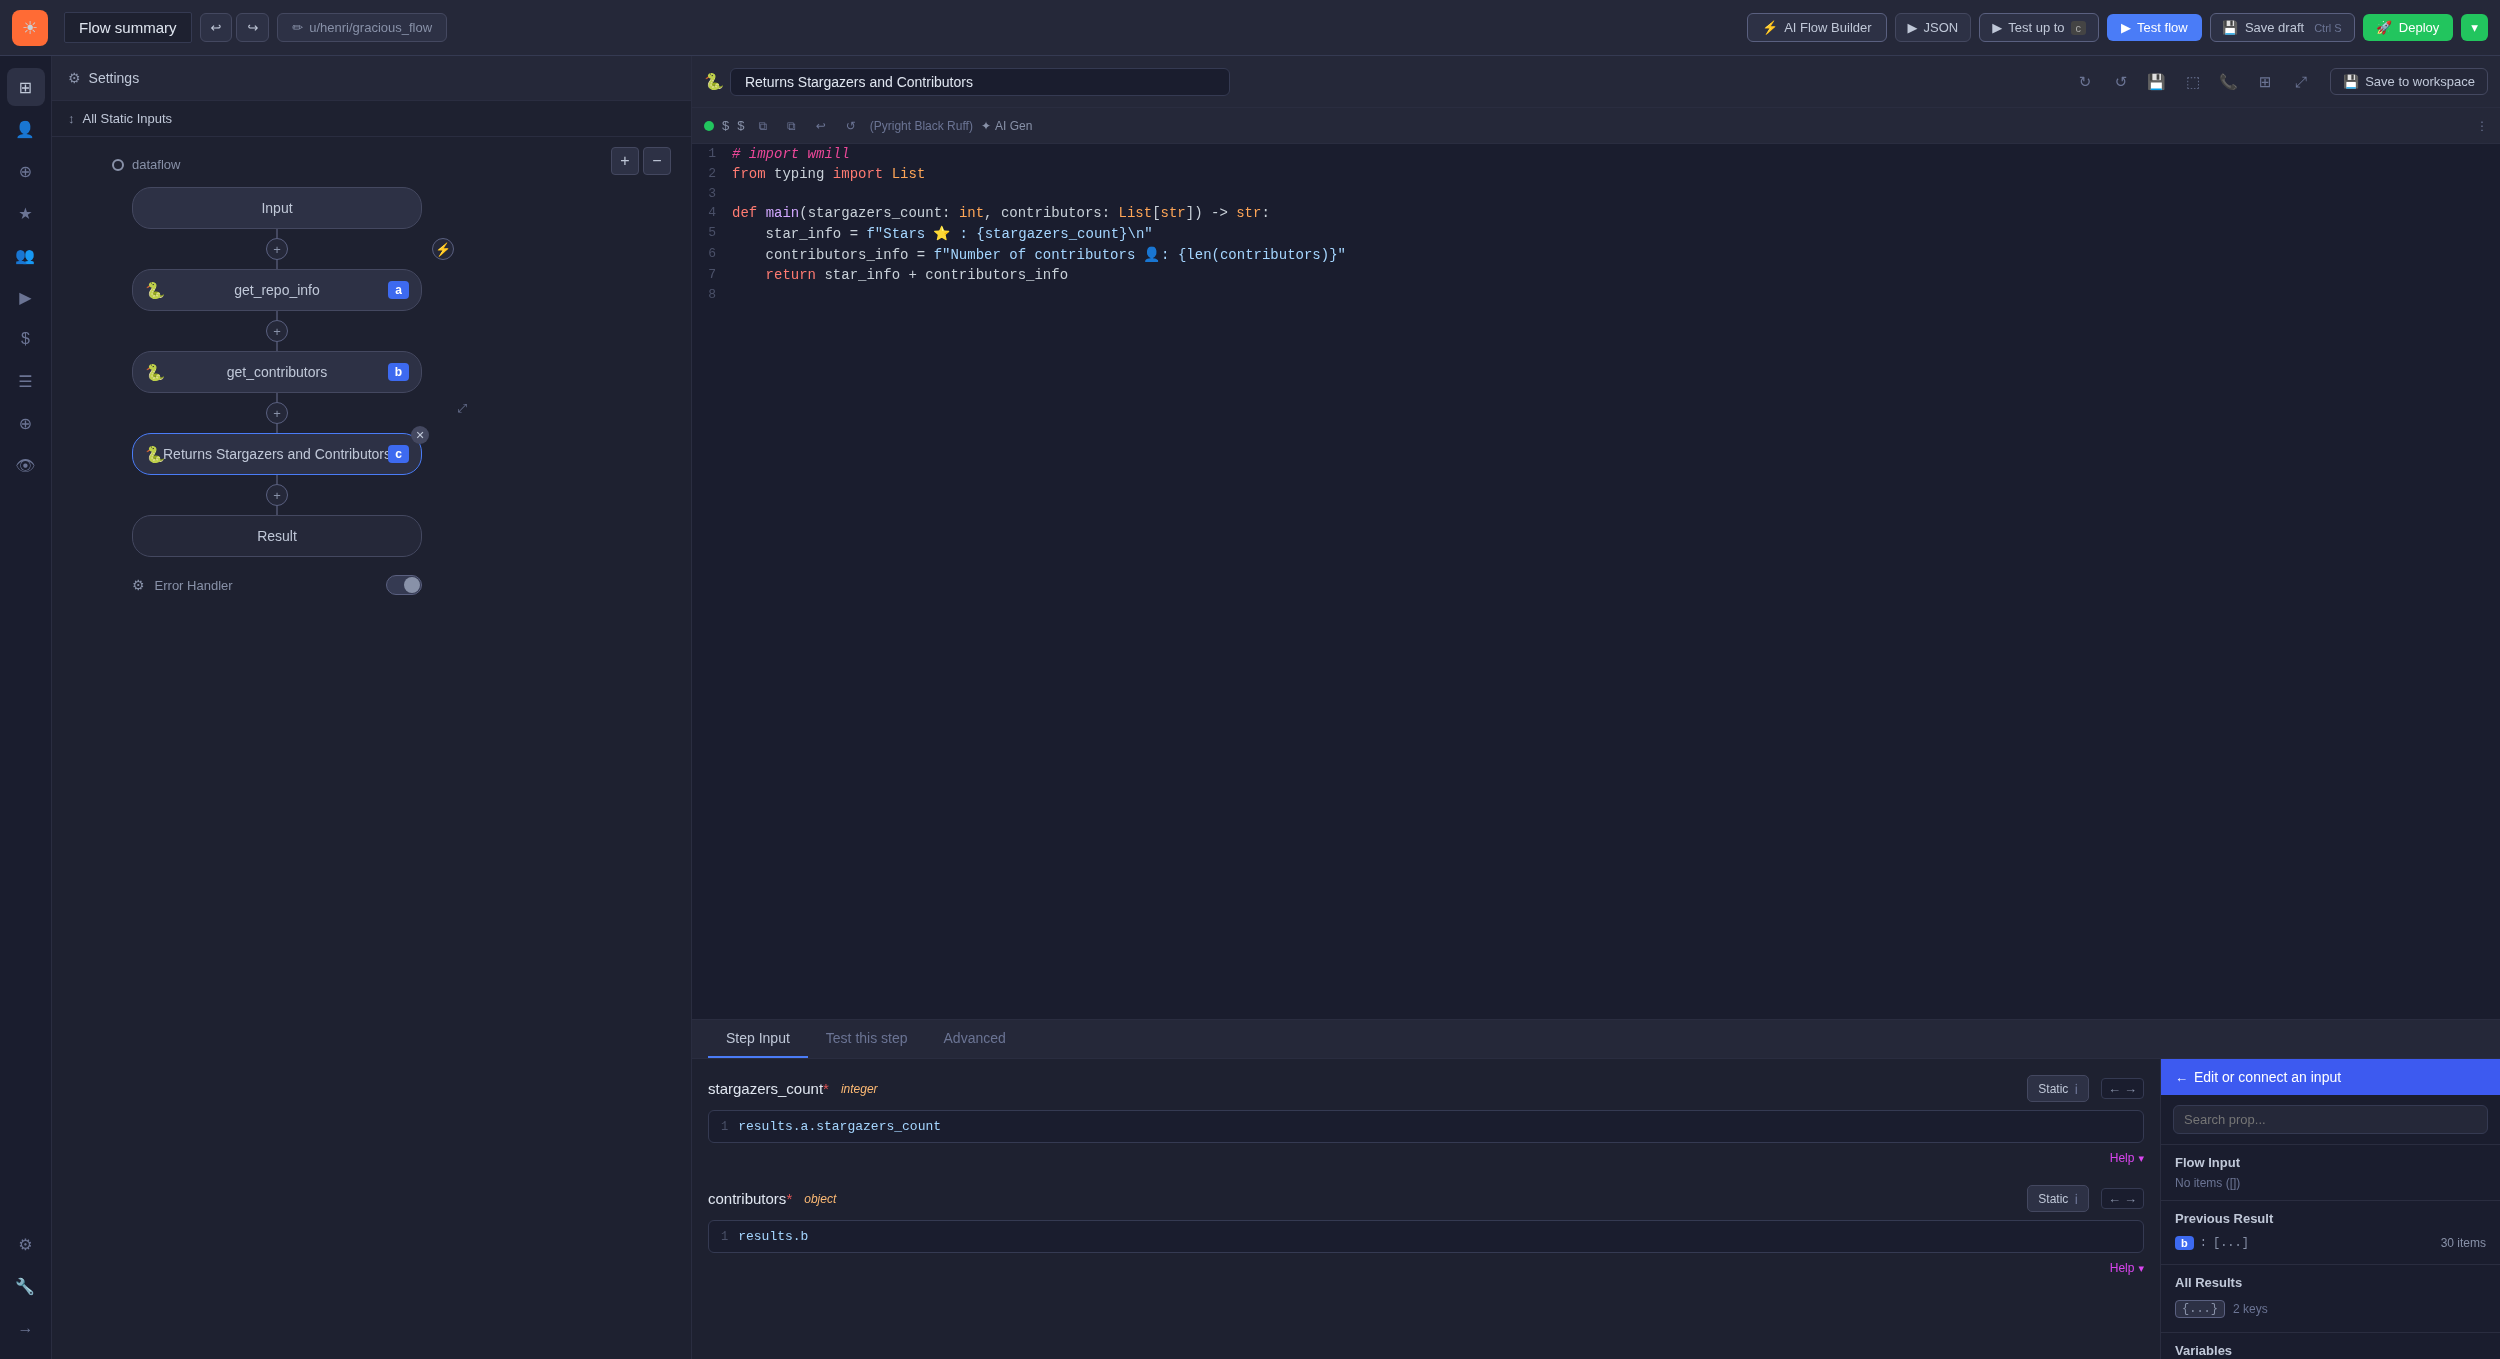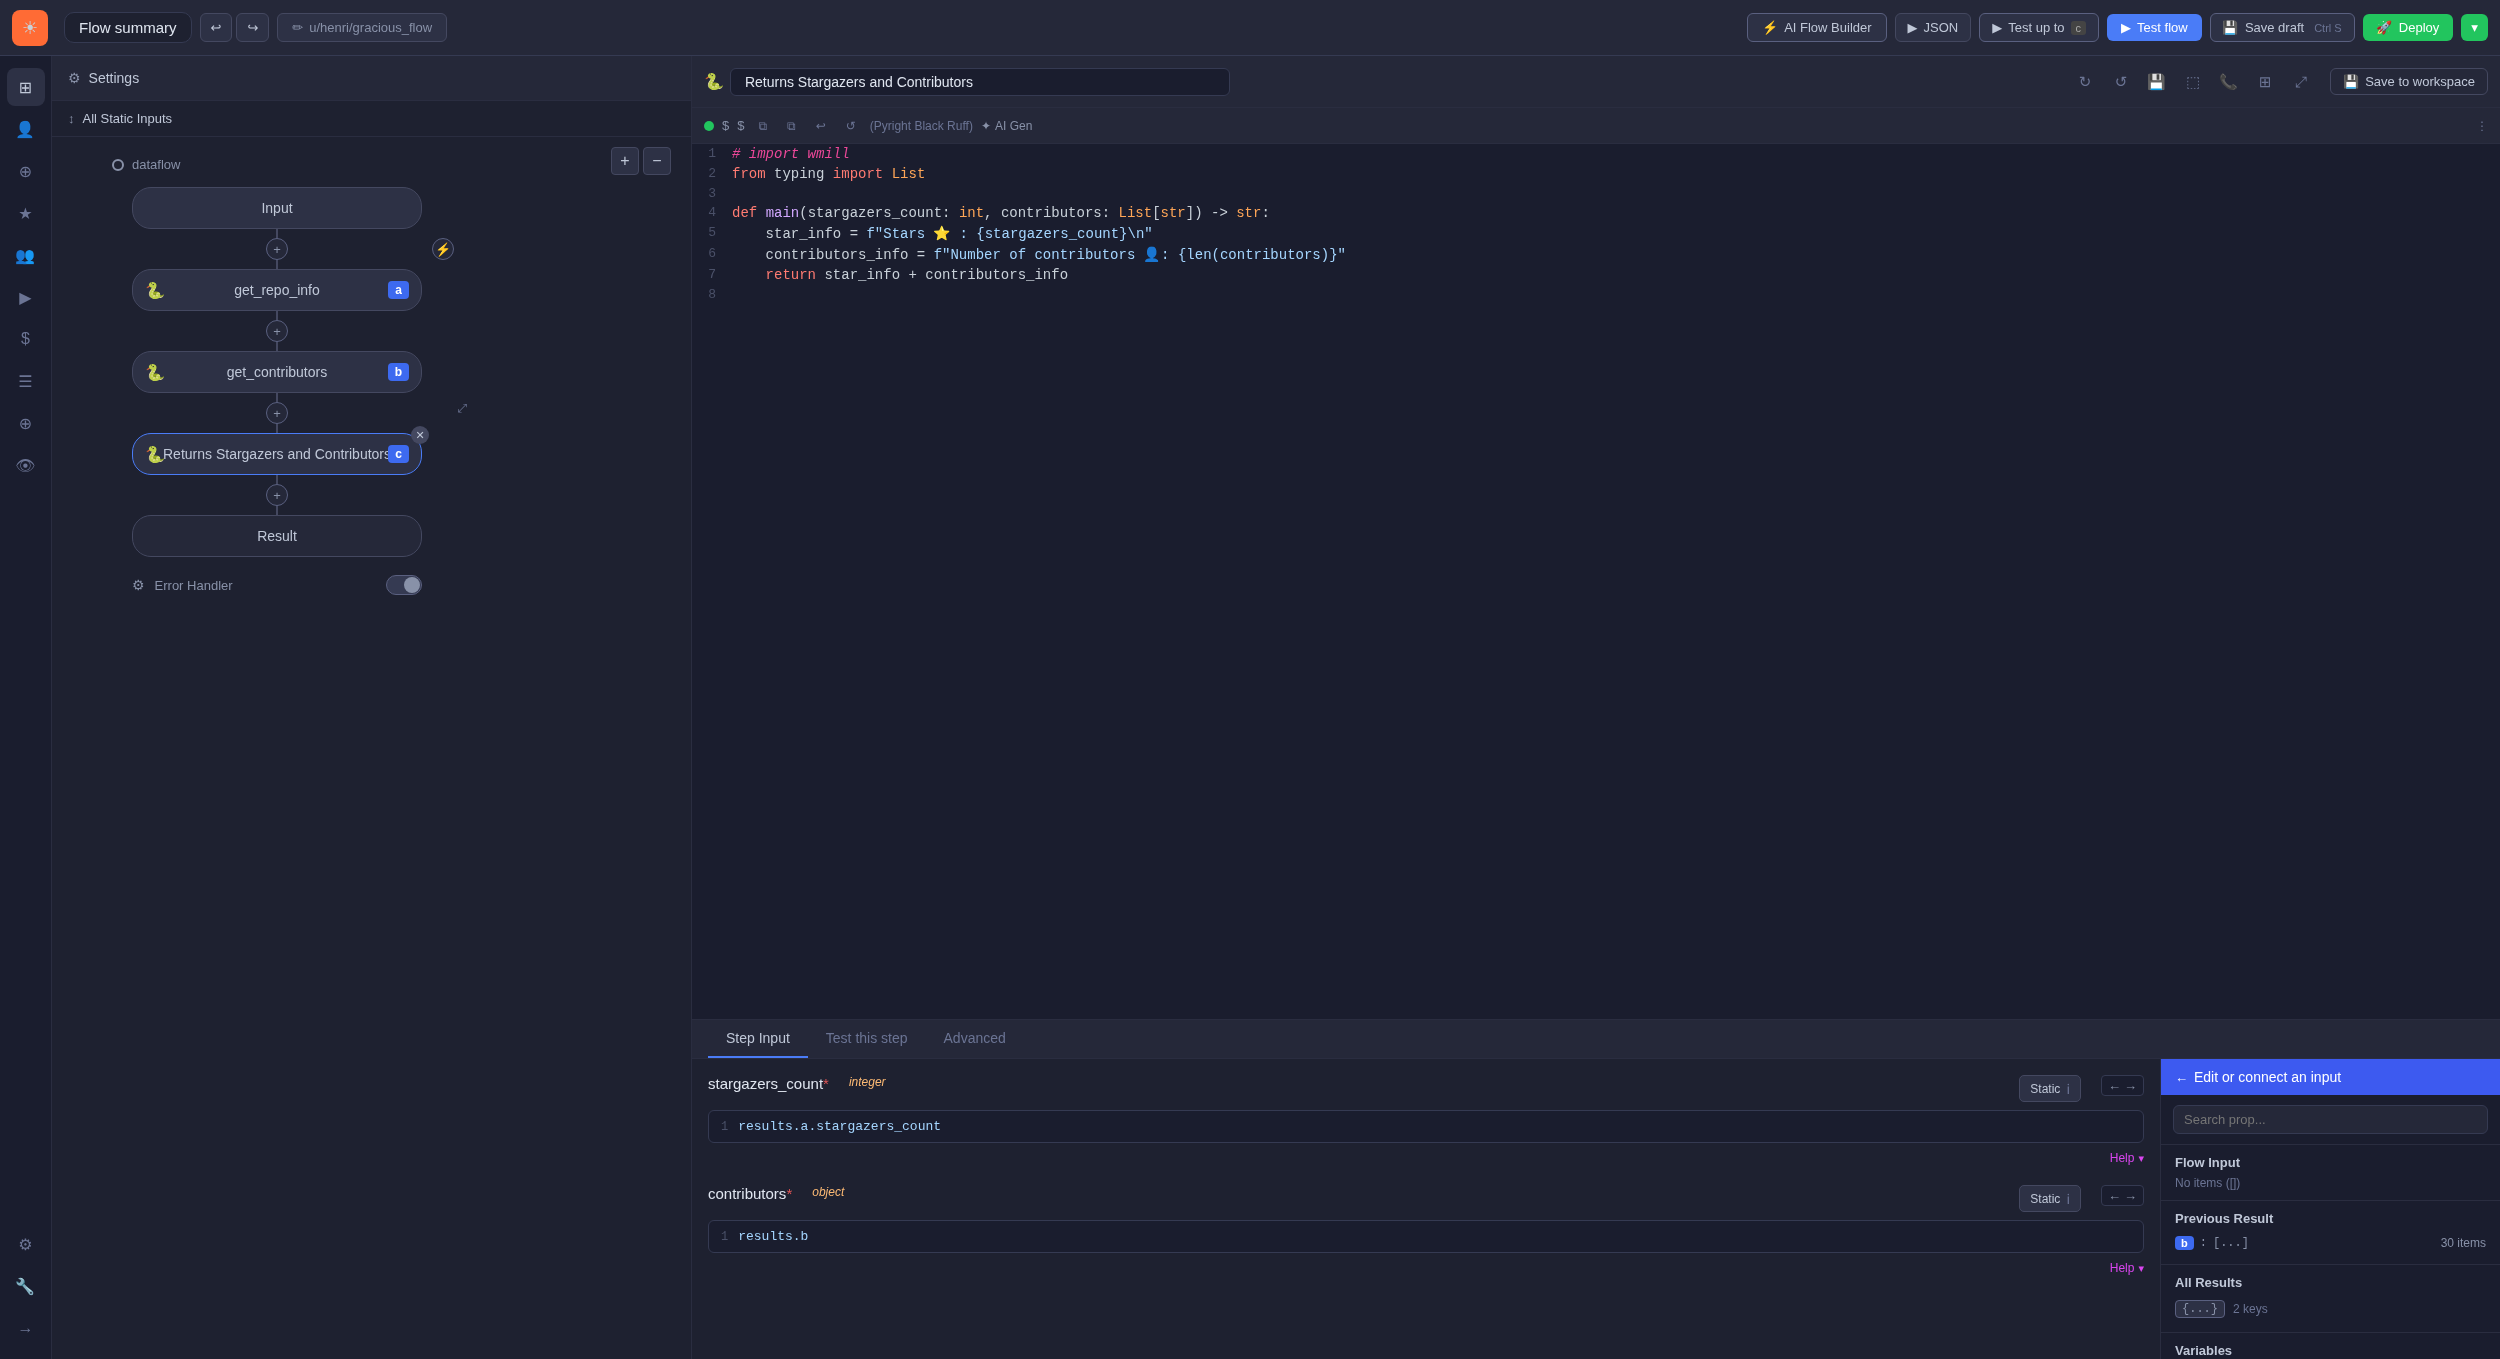--- a/index.html
+++ b/index.html
@@ -30,21 +30,21 @@
       height: 36px;
       background: #ff6b35;
       border-radius: 8px;
       display: flex; align-items: center; justify-content: center;
       font-size: 18px;
       margin-right: 8px;
     }
     .topbar-title {
       background: #1e2130;
       border: 1px solid #353a52;
-      border-radius: 10px;
+      border-radius: 2px;
       padding: 6px 14px;
       font-size: 15px;
       color: #e0e6f0;
       font-weight: 500;
     }
     .topbar-btn {
       display: flex; align-items: center; gap: 6px;
       background: #2d3145;
       border: 1px solid #444860;
       border-radius: 6px;
@@ -503,21 +503,21 @@
       display: flex;
       flex-direction: column;
       gap: 20px;
     }
     .input-row {
       display: flex;
       flex-direction: column;
       gap: 8px;
     }
     .input-row-header {
-      display: flex; align-items: flex-start; gap: 20px;
+      display: flex; align-items: center; gap: 12px;
     }
     .input-label {
       font-size: 15px; font-weight: 500; color: #e0e6f0;
     }
     .input-required { color: #e05555; }
     .input-type { font-size: 12px; color: #fdba74; font-style: italic; }
     .static-badge {
       margin-left: auto;
       display: flex; align-items: center; gap: 6px;
       background: #2d3145;

